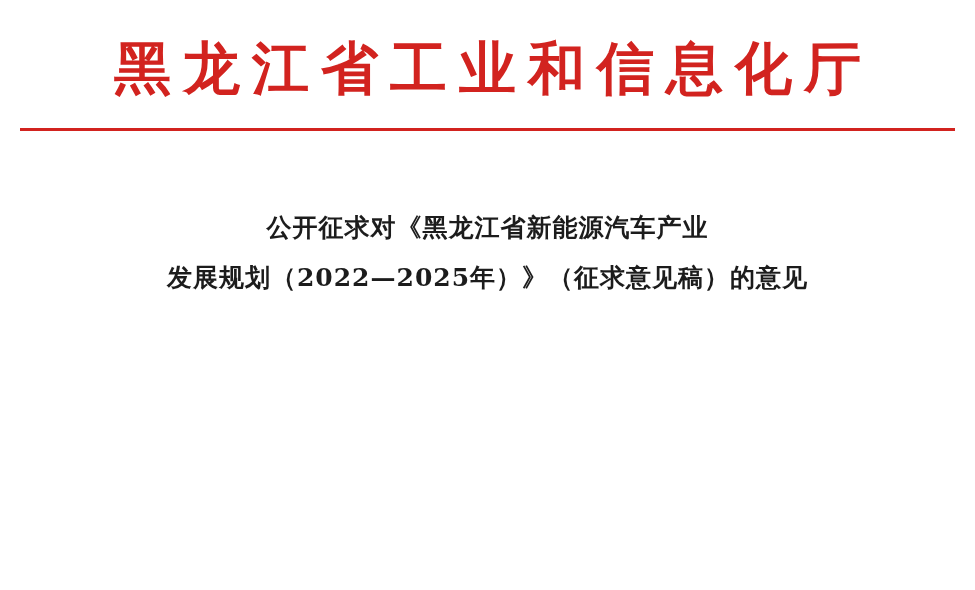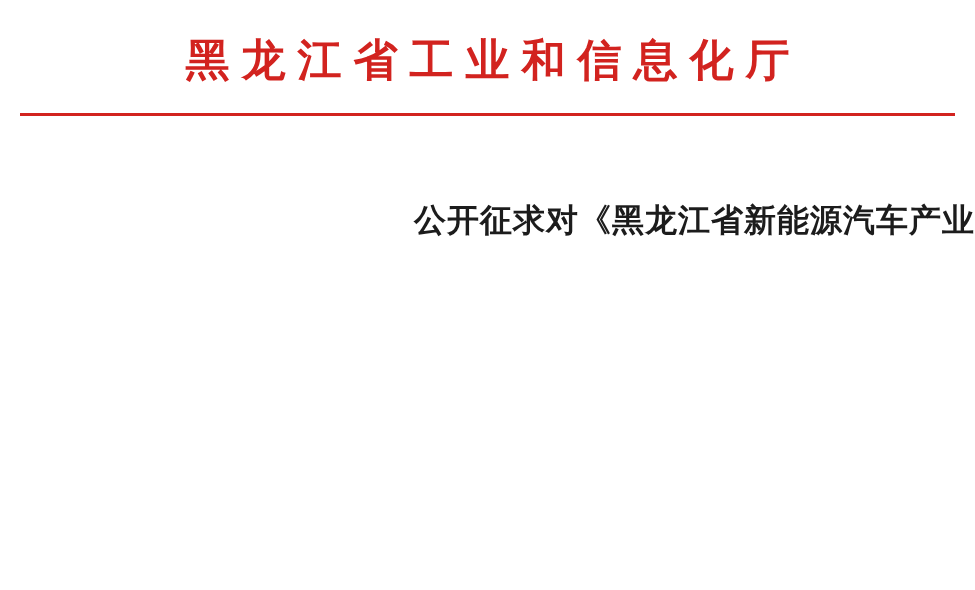--- a/index.html
+++ b/index.html
@@ -21,37 +21,37 @@
     box-sizing: border-box;
   }
   .masthead {
     padding-top: 34px;
     text-align: center;
   }
   .masthead-title {
     color: #d2231f;
     font-family: "DejaVu Serif", "Liberation Serif", serif;
     font-weight: bold;
-    font-size: 44px;
+    font-size: 57px;
     letter-spacing: 12px;
     line-height: 1.2;
     text-indent: 12px;
     white-space: nowrap;
   }
   .red-rule {
     margin: 26px 20px 0 20px;
     height: 3px;
     background: #d2231f;
   }
   .doc-title {
     margin-top: 72px;
-    text-align: right;
+    text-align: center;
     color: #1c1c1c;
     font-family: "DejaVu Serif", "Liberation Serif", serif;
-    font-size: 32px;
+    font-size: 25px;
     font-weight: 600;
     line-height: 2.0;
     letter-spacing: 1px;
   }
   .doc-title-line {
     display: block;
     white-space: nowrap;
   }
   .body-text {
     margin: 44px 22px 0 22px;
@@ -74,16 +74,17 @@
 <div class="page">
 
   <div class="masthead">
     <div class="masthead-title">黑龙江省工业和信息化厅</div>
   </div>
 
   <div class="red-rule"></div>
 
   <div class="doc-title">
     <span class="doc-title-line">公开征求对《黑龙江省新能源汽车产业</span>
+    <span class="doc-title-line">发展规划（2022—2025年）》（征求意见稿）的意见</span>
   </div>
 
 
 </div>
 
 </body></html>

